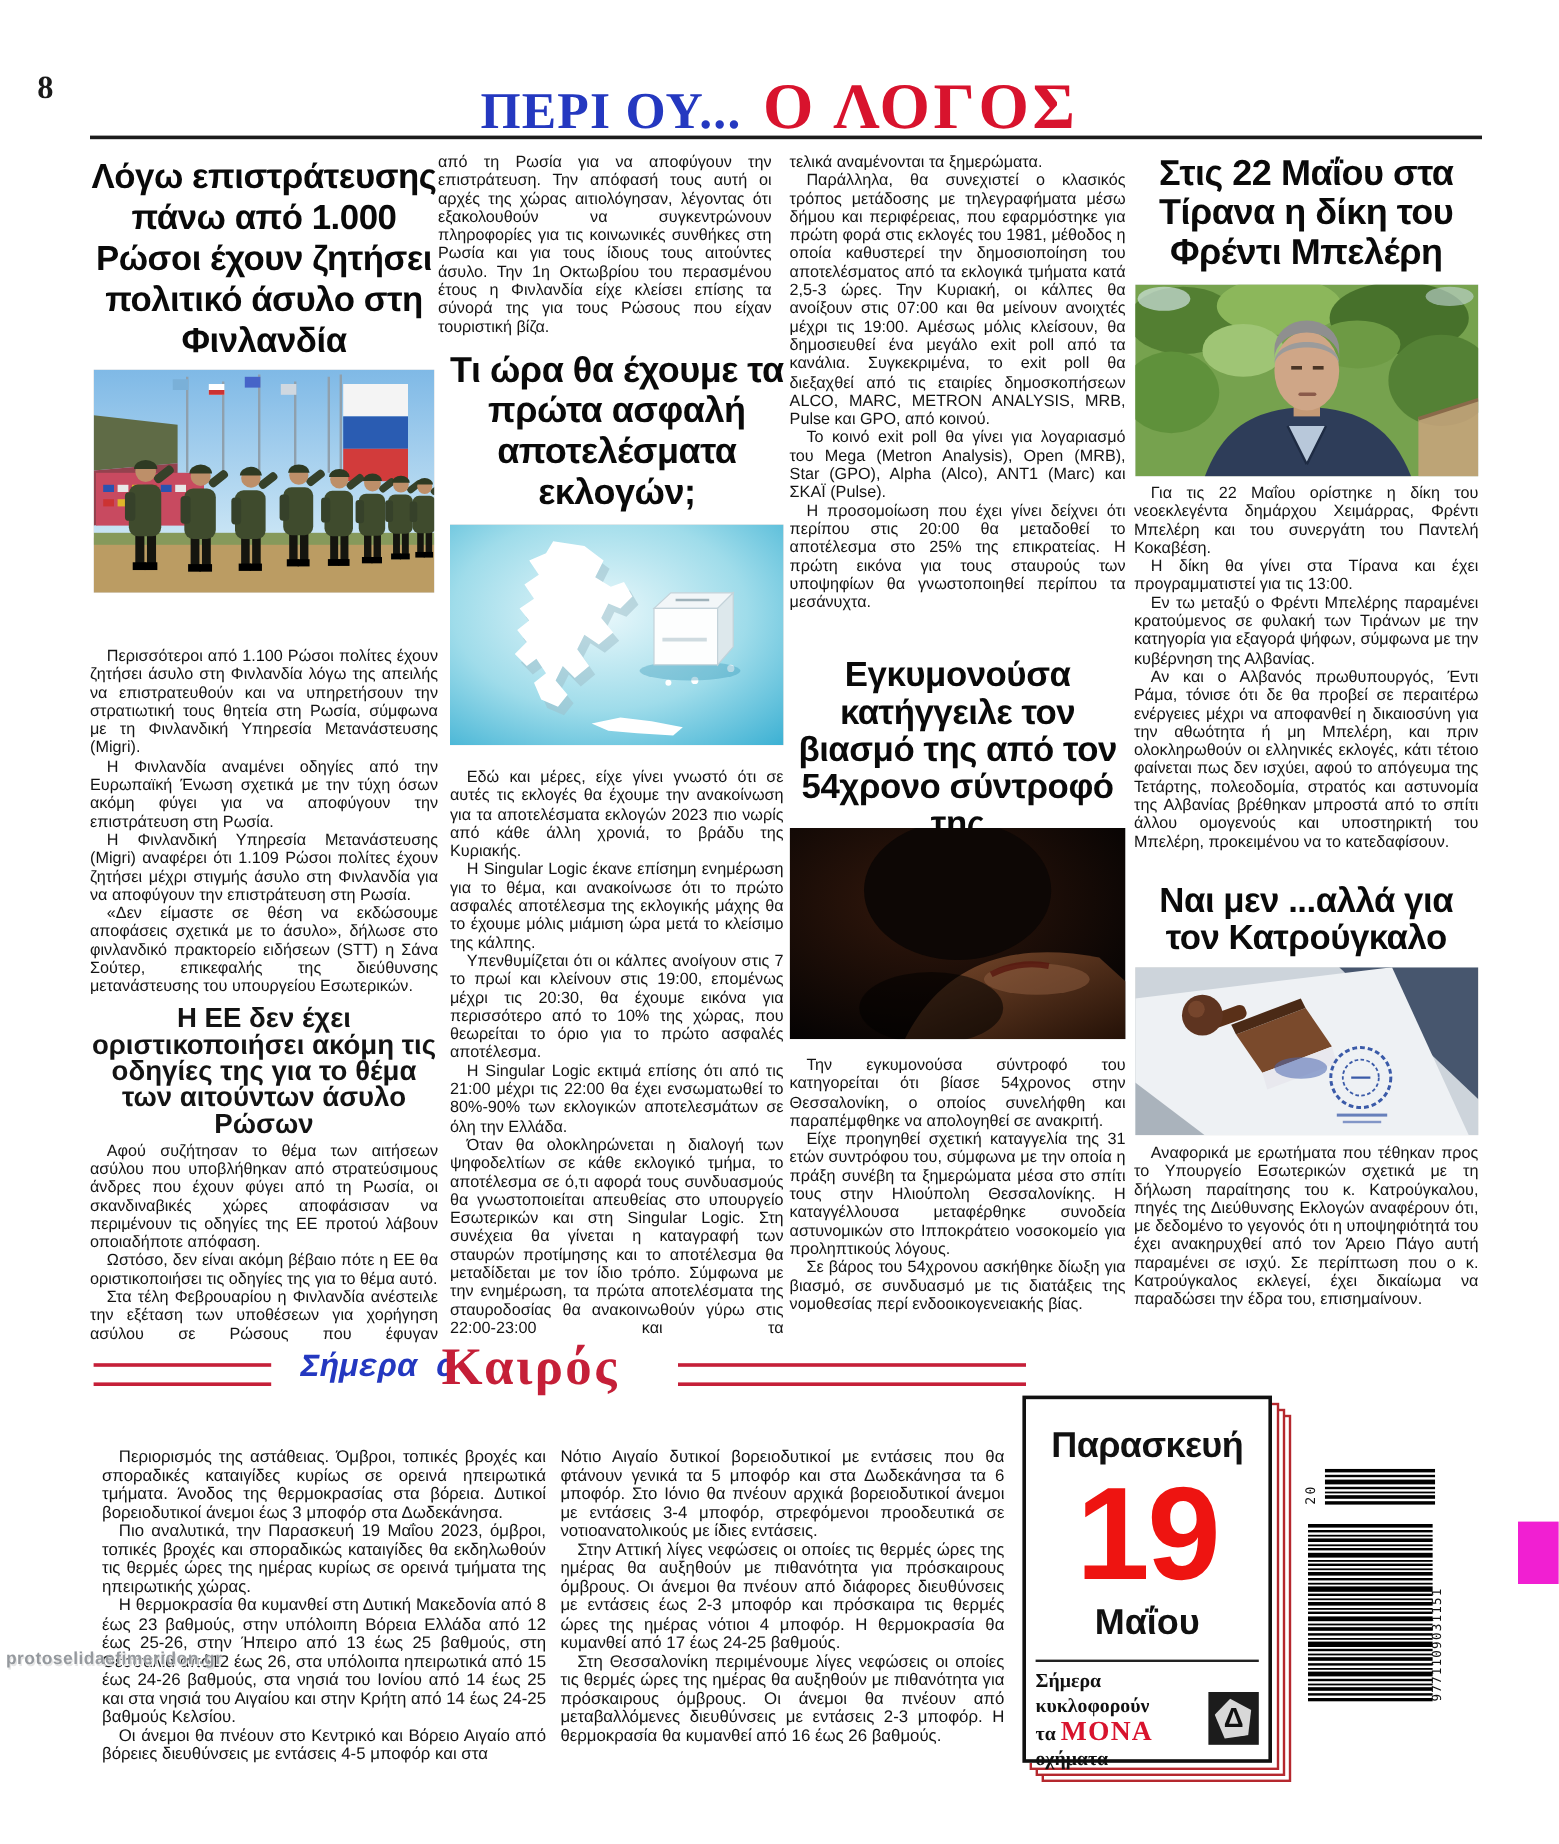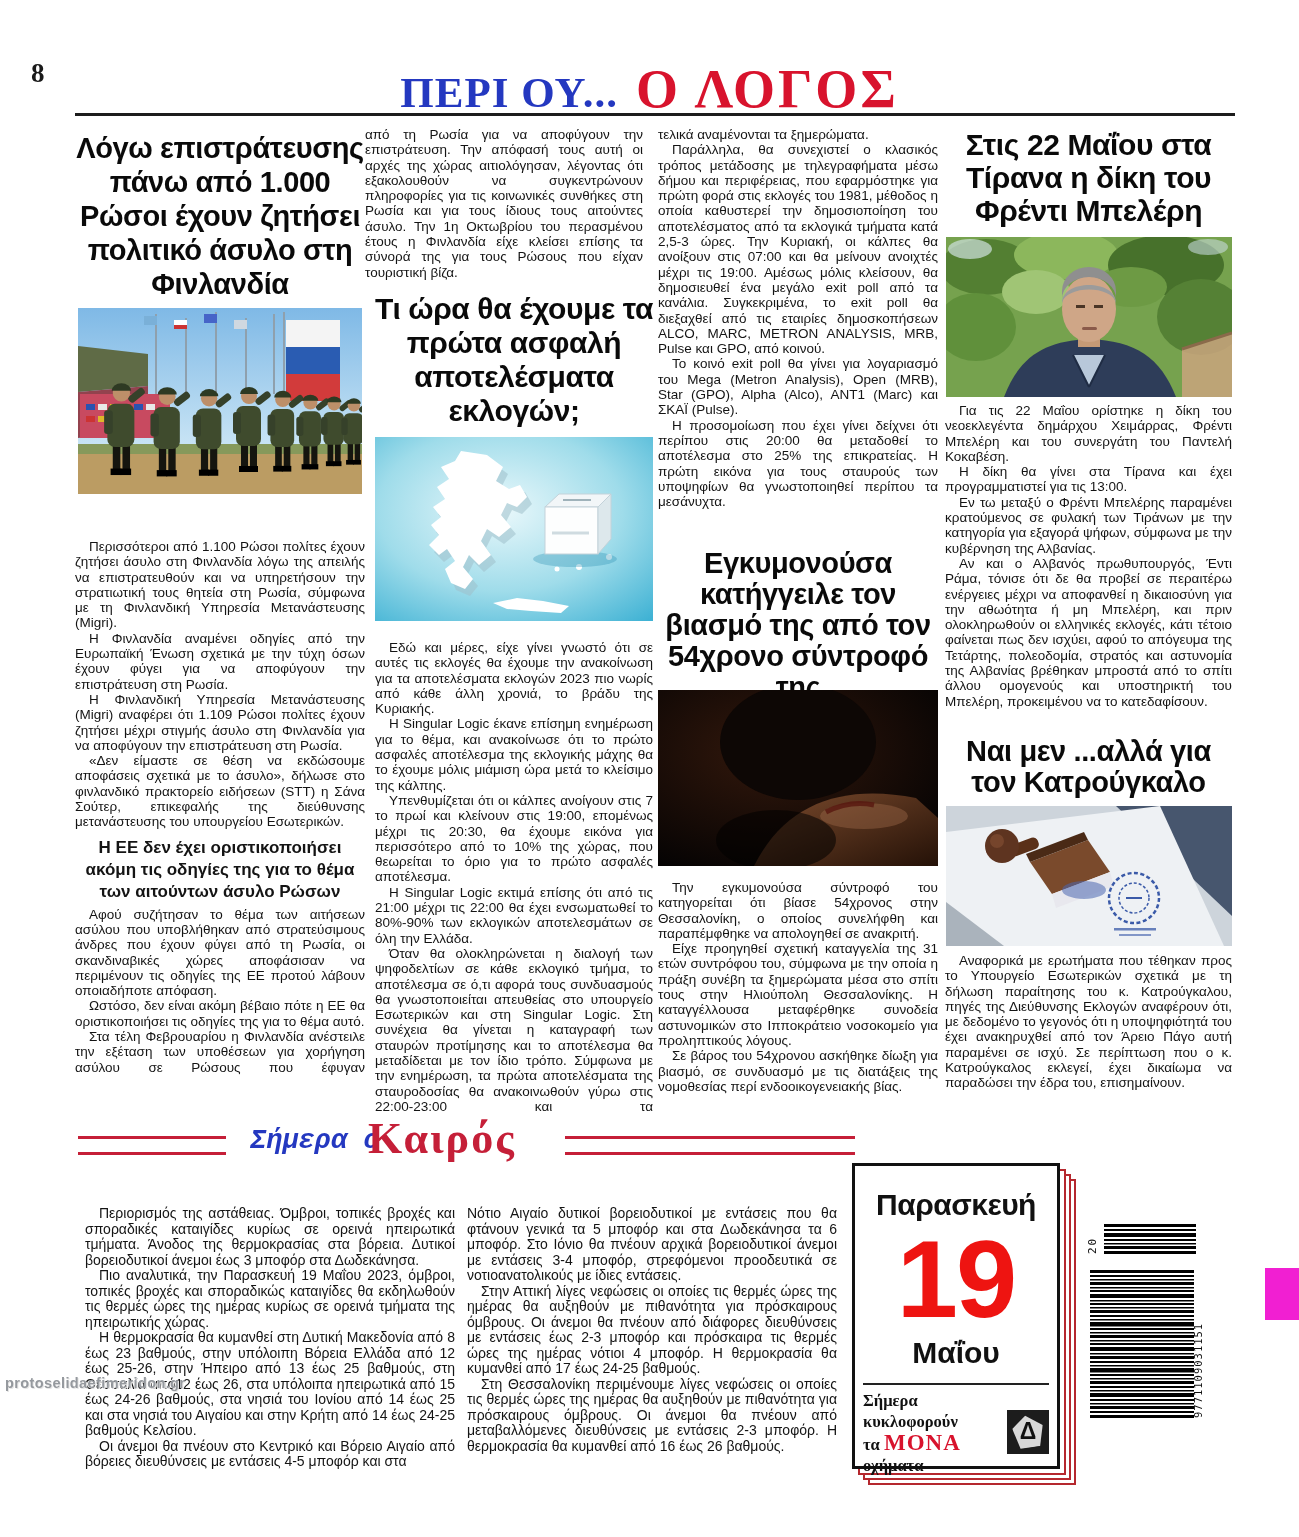--- a/index.html
+++ b/index.html
@@ -18,21 +18,21 @@
   .headline{font-weight:bold;text-align:center;color:#0a0a0a;letter-spacing:-0.4px;}
   .h1a{font-size:29px;line-height:34px;}
   .h2a{font-size:30px;line-height:34px;}
   .h3a{font-size:29px;line-height:31px;}
   .h4a{font-size:30px;line-height:33px;}
   .h5a{font-size:29px;line-height:31px;}
   .body-text{font-size:13.5px;line-height:15.3px;text-align:justify;color:#141414;}
   .body-text p{margin:0;text-indent:14px;}
   .body-text p.no-indent{text-indent:0;}
   .body-text p.cut{text-align-last:justify;}
-  .subhead{font-size:17px;line-height:22px;font-weight:bold;text-align:center;text-indent:0 !important;margin:7px 0 4px 0 !important;}
+  .subhead{font-size:23px;line-height:22px;font-weight:bold;text-align:center;text-indent:0 !important;margin:7px 0 4px 0 !important;}
   
   .photo{position:absolute;overflow:hidden;background:#ddd;}
   .photo svg{display:block;}
   
   .wx-line{height:13px;border-top:3px solid #c51f38;border-bottom:3px solid #c51f38;}
   .wx-prefix{font-family:Liberation Mono, monospace;font-style:italic;font-weight:bold;font-size:27px;color:#2438c0;}
   .wx-title{font-family:"Liberation Serif", serif;font-weight:bold;font-size:44px;color:#c51f38;letter-spacing:2px;}
   .wx-text{font-size:14px;line-height:15.5px;text-align:justify;color:#141414;}
   .wx-text p{margin:0;text-indent:14px;}
   .wx-text p.first{text-indent:14px;}
@@ -135,21 +135,21 @@
     <use href="#soldier" transform="translate(166,76)"></use>
     <use href="#soldier" transform="translate(200,80) scale(0.95)"></use>
     <use href="#soldier" transform="translate(228,84) scale(0.88)"></use>
     <use href="#soldier" transform="translate(252,86) scale(0.82)"></use>
     <use href="#soldier" transform="translate(272,88) scale(0.78)"></use>
   </svg>
 </div>
 
 <div class="abs body-text" style="left:75px;top:503px;width:290px;margin-top:36px;">
   <p>Περισσότεροι από 1.100 Ρώσοι πολίτες έχουν ζητήσει άσυλο στη Φινλανδία λόγω της απειλής να επιστρατευθούν και να υπηρετήσουν την στρατιωτική τους θητεία στη Ρωσία, σύμφωνα με τη Φινλανδική Υπηρεσία Μετανάστευσης (Migri).</p>
-  <p>Η Φινλανδία αναμένει οδηγίες από την Ευρωπαϊκή Ένωση σχετικά με την τύχη όσων έχουν φύγει για να αποφύγουν την επιστράτευση στη Ρωσία.</p>
+  <p>Η Φινλανδία αναμένει οδηγίες από την Ευρωπαϊκή Ένωση σχετικά με την τύχη όσων ακόμη φύγει για να αποφύγουν την επιστράτευση στη Ρωσία.</p>
   <p>Η Φινλανδική Υπηρεσία Μετανάστευσης (Migri) αναφέρει ότι 1.109 Ρώσοι πολίτες έχουν ζητήσει μέχρι στιγμής άσυλο στη Φινλανδία για να αποφύγουν την επιστράτευση στη Ρωσία.</p>
   <p>«Δεν είμαστε σε θέση να εκδώσουμε αποφάσεις σχετικά με το άσυλο», δήλωσε στο φινλανδικό πρακτορείο ειδήσεων (STT) η Σάνα Σούτερ, επικεφαλής της διεύθυνσης μετανάστευσης του υπουργείου Εσωτερικών.</p>
   <p class="subhead">Η ΕΕ δεν έχει οριστικοποιήσει ακόμη τις οδηγίες της για το θέμα των αιτούντων άσυλο Ρώσων</p>
   <p>Αφού συζήτησαν το θέμα των αιτήσεων ασύλου που υποβλήθηκαν από στρατεύσιμους άνδρες που έχουν φύγει από τη Ρωσία, οι σκανδιναβικές χώρες αποφάσισαν να περιμένουν τις οδηγίες της ΕΕ προτού λάβουν οποιαδήποτε απόφαση.</p>
   <p>Ωστόσο, δεν είναι ακόμη βέβαιο πότε η ΕΕ θα οριστικοποιήσει τις οδηγίες της για το θέμα αυτό.</p>
   <p class="cut">Στα τέλη Φεβρουαρίου η Φινλανδία ανέστειλε την εξέταση των υποθέσεων για χορήγηση ασύλου σε Ρώσους που έφυγαν</p>
 </div>
 
 <div class="abs body-text" style="left:365px;top:127px;width:278px;">
   <p class="no-indent">από τη Ρωσία για να αποφύγουν την επιστράτευση. Την απόφασή τους αυτή οι αρχές της χώρας αιτιολόγησαν, λέγοντας ότι εξακολουθούν να συγκεντρώνουν πληροφορίες για τις κοινωνικές συνθήκες στη Ρωσία και για τους ίδιους τους αιτούντες άσυλο. Την 1η Οκτωβρίου του περασμένου έτους η Φινλανδία είχε κλείσει επίσης τα σύνορά της για τους Ρώσους που είχαν τουριστική βίζα.</p>

